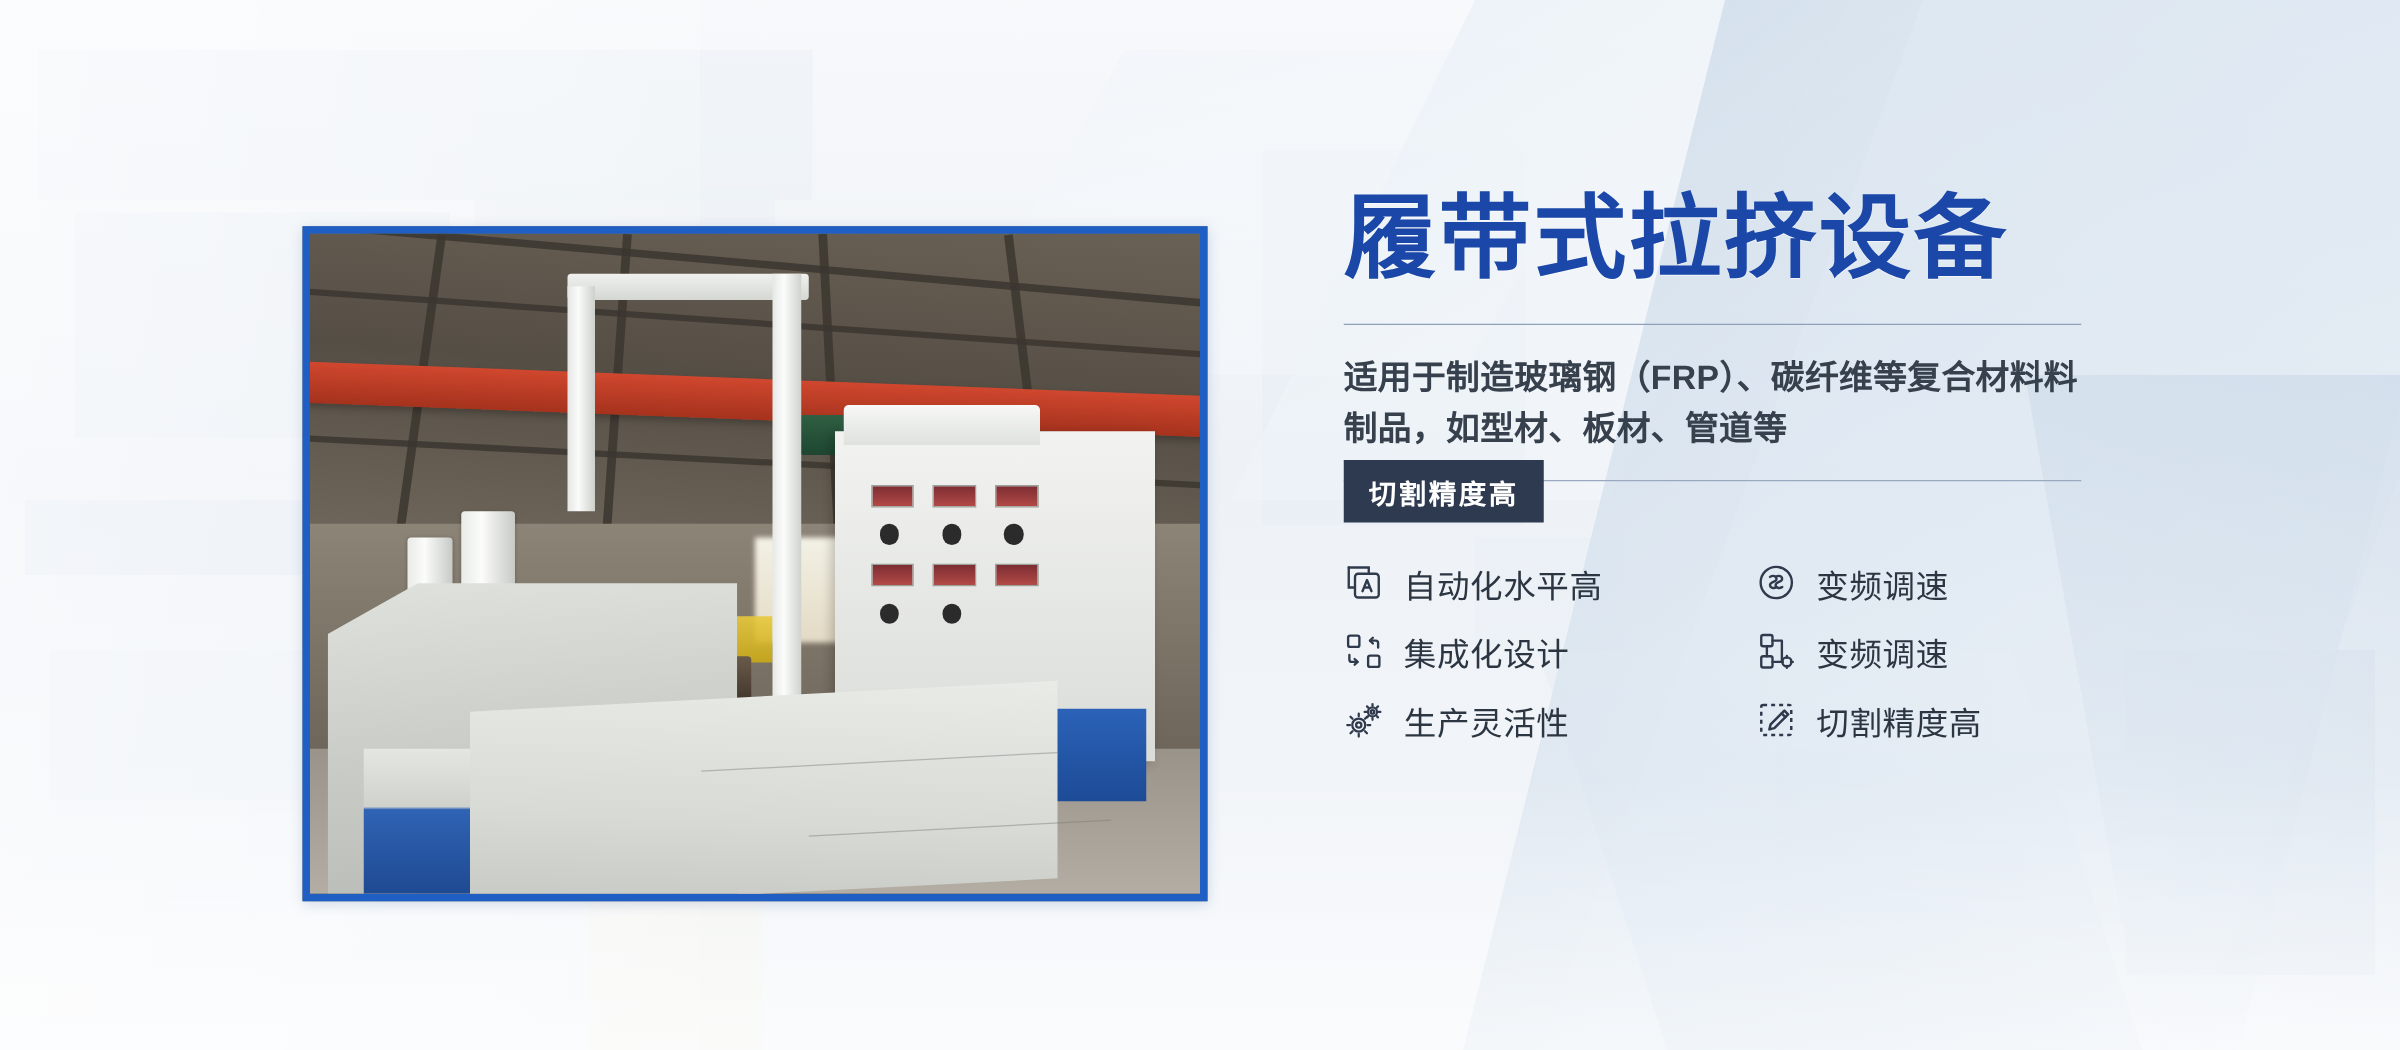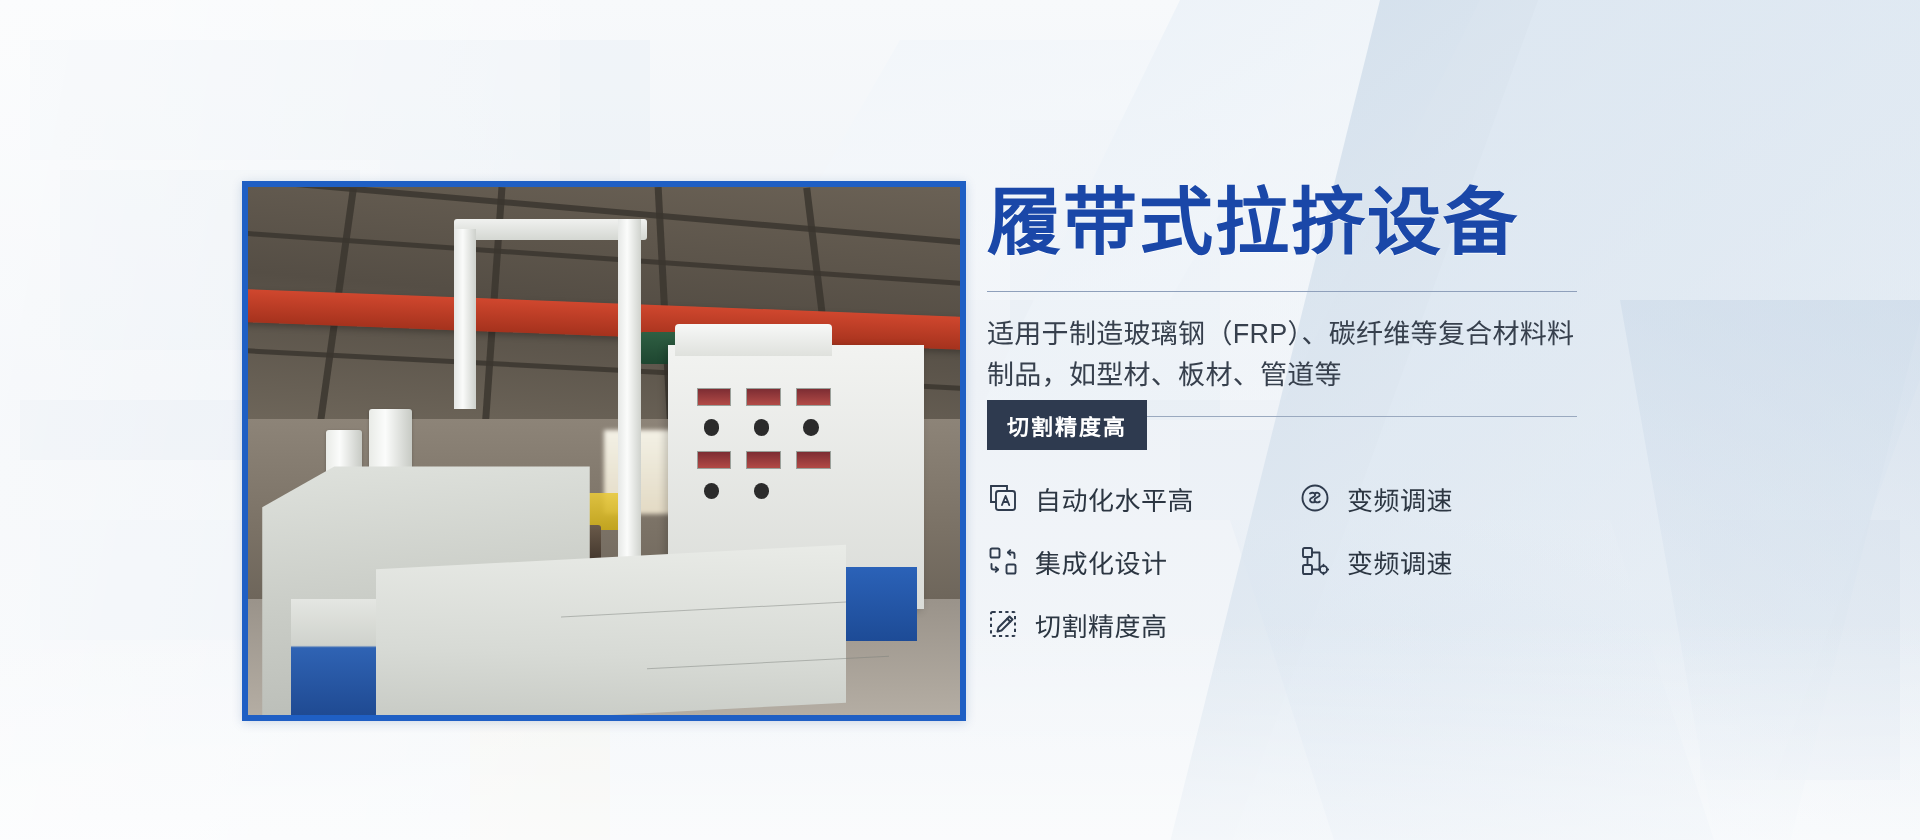--- a/index.html
+++ b/index.html
@@ -114,46 +114,46 @@
   .bluebag{left:40%;top:74%;width:6%;height:6%;
      background:linear-gradient(180deg,#4a6fae,#32507f);border-radius:4px;}
   .whitepost{left:52%;top:6%;width:3.2%;height:70%;
      background:linear-gradient(90deg,#e6e8e6,#fbfcfb 40%,#cfd2cd);}
   .crossbar{left:29%;top:6%;width:27%;height:4%;
      background:linear-gradient(180deg,#f0f1ef,#d4d7d2);border-radius:3px;}
   .leftpost{left:29%;top:8%;width:3%;height:34%;
      background:linear-gradient(90deg,#e4e6e4,#fafbfa 40%,#cdd0cb);}
 
   
-  #content{position:absolute;left:987px;top:150px;width:720px;margin-top:32px;}
+  #content{position:absolute;left:1075px;top:150px;width:720px;}
 
   #title{
     font-size:74px;line-height:1.12;font-weight:700;letter-spacing:2px;
     color:#1a47a8;margin:0 0 8px 0;white-space:nowrap;
     text-shadow:0 1px 0 rgba(255,255,255,.6);
   }
 
   #divider{height:1px;background:#8fa0bb;width:590px;margin:26px 0 22px 0;}
 
   #subtitle{
     font-size:27px;line-height:1.52;color:#37404d;width:600px;
-    font-weight:400;letter-spacing:.3px;margin:0;
+    font-weight:700;letter-spacing:.3px;margin:0;
   }
 
   #divider2{height:1px;background:#9aa9bf;width:590px;margin:20px 0 0 0;}
 
   #badge{
     display:inline-block;background:#2e3a4f;color:#ffffff;
     font-size:22px;font-weight:700;letter-spacing:2px;
     padding:9px 20px;margin-top:-17px;position:relative;
   }
 
   #features{
     margin-top:30px;display:grid;grid-template-columns:312px 312px;
-    row-gap:26px;column-gap:0;
+    row-gap:26px;column-gap:0;gap:18px;
   }
   .feat{display:flex;align-items:center;gap:16px;}
   .feat .ico{width:32px;height:32px;flex:0 0 32px;display:block;color:#2f3b4d;}
   .feat .lbl{font-size:26px;color:#2c3642;letter-spacing:.5px;white-space:nowrap;}
 </style>
 </head>
 <body>
 
 <div id="banner">
 
@@ -291,20 +291,33 @@
             <rect x="4" y="20" width="9" height="9" rx="1.6"></rect>
             <path d="M8.5 12v8" stroke-linecap="round"></path>
             <path d="M13 7.5h7.5v17H13" stroke-linecap="round" stroke-linejoin="round"></path>
             <circle cx="24.5" cy="24.5" r="3.6"></circle>
             <path d="M24.5 19.8v1.4M24.5 27.8v1.4M19.8 24.5h1.4M27.8 24.5h1.4" stroke-linecap="round"></path>
           </svg>
         </span>
         <span class="lbl">变频调速</span>
       </div>
 
+      <div class="feat">
+        <span class="ico">
+          <svg viewBox="0 0 32 32" width="32" height="32" fill="none" stroke="currentColor" stroke-width="1.8">
+            <circle cx="12" cy="20" r="5.2"></circle>
+            <circle cx="12" cy="20" r="2.1"></circle>
+            <path d="M12 13v-2.2M12 29.2V27M5 20H2.8M21.2 20H19M7 15l-1.6-1.6M18.6 26.6L17 25M17 15l1.6-1.6M5.4 26.6L7 25" stroke-linecap="round"></path>
+            <circle cx="23" cy="9.5" r="3.6"></circle>
+            <circle cx="23" cy="9.5" r="1.4"></circle>
+            <path d="M23 4.6V3.2M23 15.8v-1.4M18.1 9.5h-1.4M29.3 9.5h-1.4M19.6 6.1l-1-1M27.4 13.9l-1-1M26.4 6.1l1-1M19.6 12.9l-1 1" stroke-linecap="round"></path>
+          </svg>
+        </span>
+        <span class="lbl">生产灵活性</span>
+      </div>
 
       <div class="feat">
         <span class="ico">
           <svg viewBox="0 0 32 32" width="32" height="32" fill="none" stroke="currentColor" stroke-width="2">
             <rect x="4" y="4" width="24" height="24" rx="1.5" stroke-dasharray="3.2 3.2"></rect>
             <path d="M22.5 8.5l3 3-11 11-4 1 1-4z" stroke-linejoin="round"></path>
             <path d="M20.3 10.7l3 3" stroke-linecap="round"></path>
           </svg>
         </span>
         <span class="lbl">切割精度高</span>

